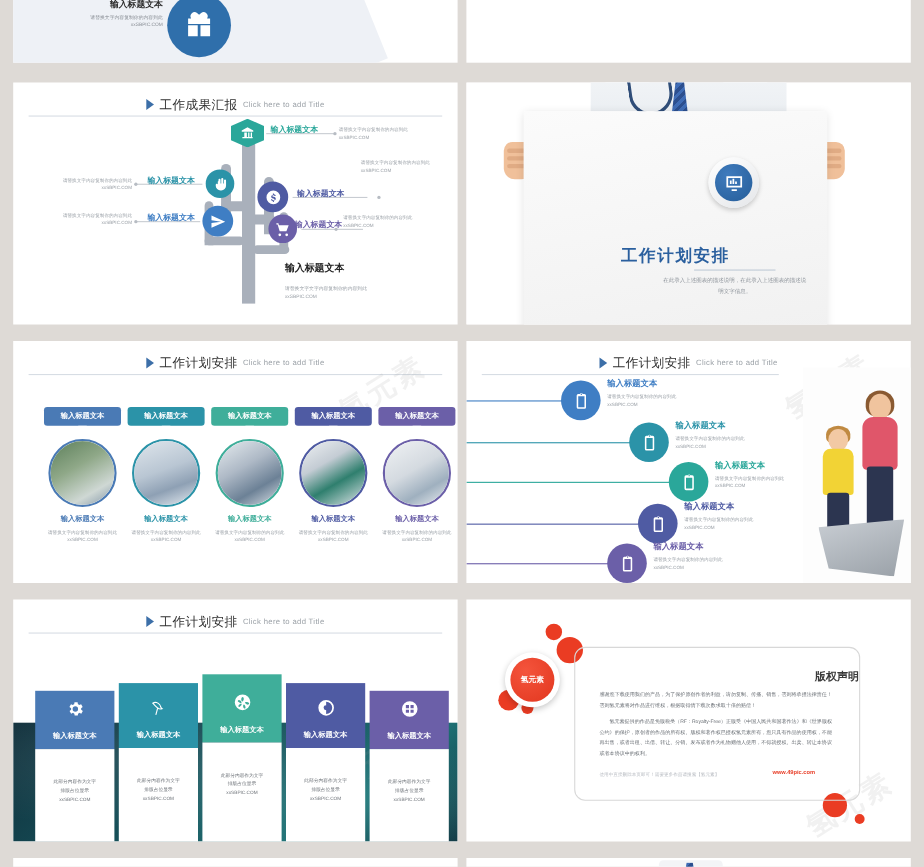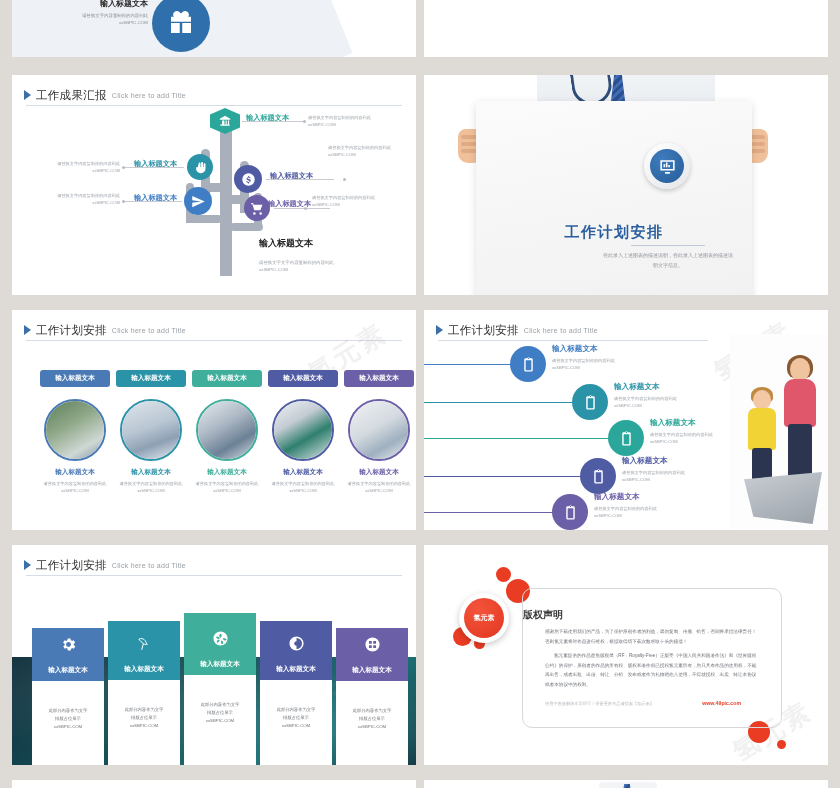--- a/index.html
+++ b/index.html
@@ -16,21 +16,21 @@
   }
   .slide {
     position: absolute;
     background: #ffffff;
     overflow: hidden;
   }
   
   .s-head {
     position: absolute; left: 12px; top: 10px; right: 12px;
     height: 20px;
-    display: flex; align-items: center; gap: 5px;
+    display: flex; align-items: center; gap: 5px; justify-content: center;
   }
   .s-head .tri {
     width: 0; height: 0;
     border-left: 7px solid #3c6fa8;
     border-top: 5px solid transparent;
     border-bottom: 5px solid transparent;
   }
   .s-head .zh { font-size: 11.5px; color: #2f2f2f; letter-spacing: .3px; }
   .s-head .en { font-size: 7px; color: #9aa0a6; letter-spacing: .3px; }
   .s-rule {
@@ -209,21 +209,21 @@
   .card-head { color:#fff; text-align:center; padding:8px 0 5px; }
   .card-head svg { width:17px; height:17px; fill:#fff; display:block; margin:0 auto 5px; }
   .card-head span { font-size:6.6px; font-weight:bold; }
   .card-body { background:#fff; text-align:center; font-size:4.3px; color:#6d7278;
      line-height:1.85; padding-top:26px; }
 
   
   #slide-8 { left: 424px; top: 545px; width: 404px; height: 220px; }
   .cp-box { position:absolute; left:98px; top:43px; width:260px; height:140px;
      border:1px solid #d8d8d8; border-radius:10px; }
-  .cp-title { position:absolute; left:0; right:0; top:19px; text-align:left;
+  .cp-title { position:absolute; left:0; right:0; top:19px; text-align:right;
      font-size:10px; font-weight:bold; color:#3a3a3a; }
   .cp-p1 { position:absolute; left:22px; right:22px; top:38px;
      font-size:4.6px; color:#6a6f75; line-height:2.1; }
   .cp-p2 { position:absolute; left:22px; right:22px; top:62px;
      font-size:4.6px; color:#6a6f75; line-height:2.1; text-indent:9px;}
   .cp-foot { position:absolute; left:22px; top:112px; font-size:4.2px; color:#b6bac0; }
   .cp-url { position:absolute; right:40px; top:111px; font-size:5.2px;
      font-weight:bold; color:#e8402a; }
   .logo-ring { position:absolute; left:35px; top:48px; width:50px; height:50px;
      border-radius:50%; background:#fff; box-shadow:0 2px 6px rgba(0,0,0,.22);

